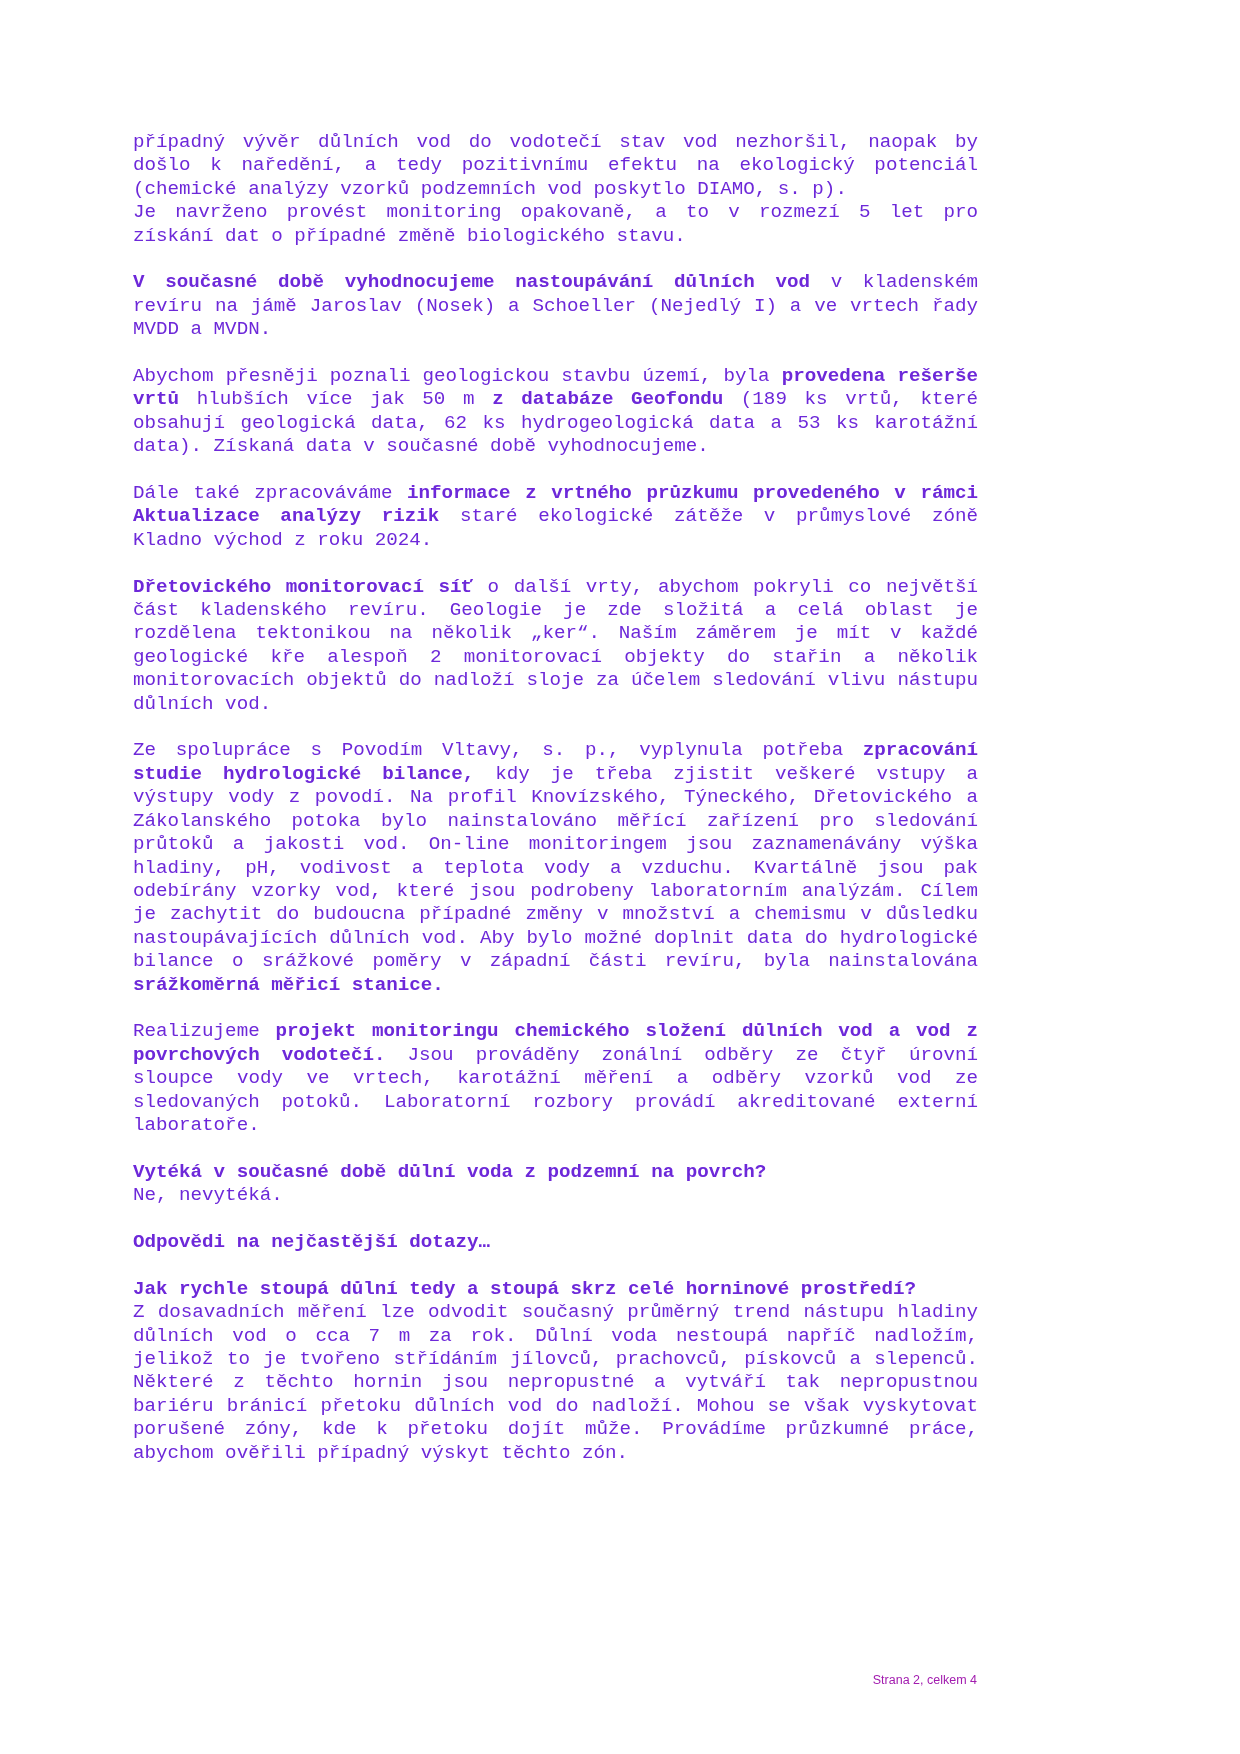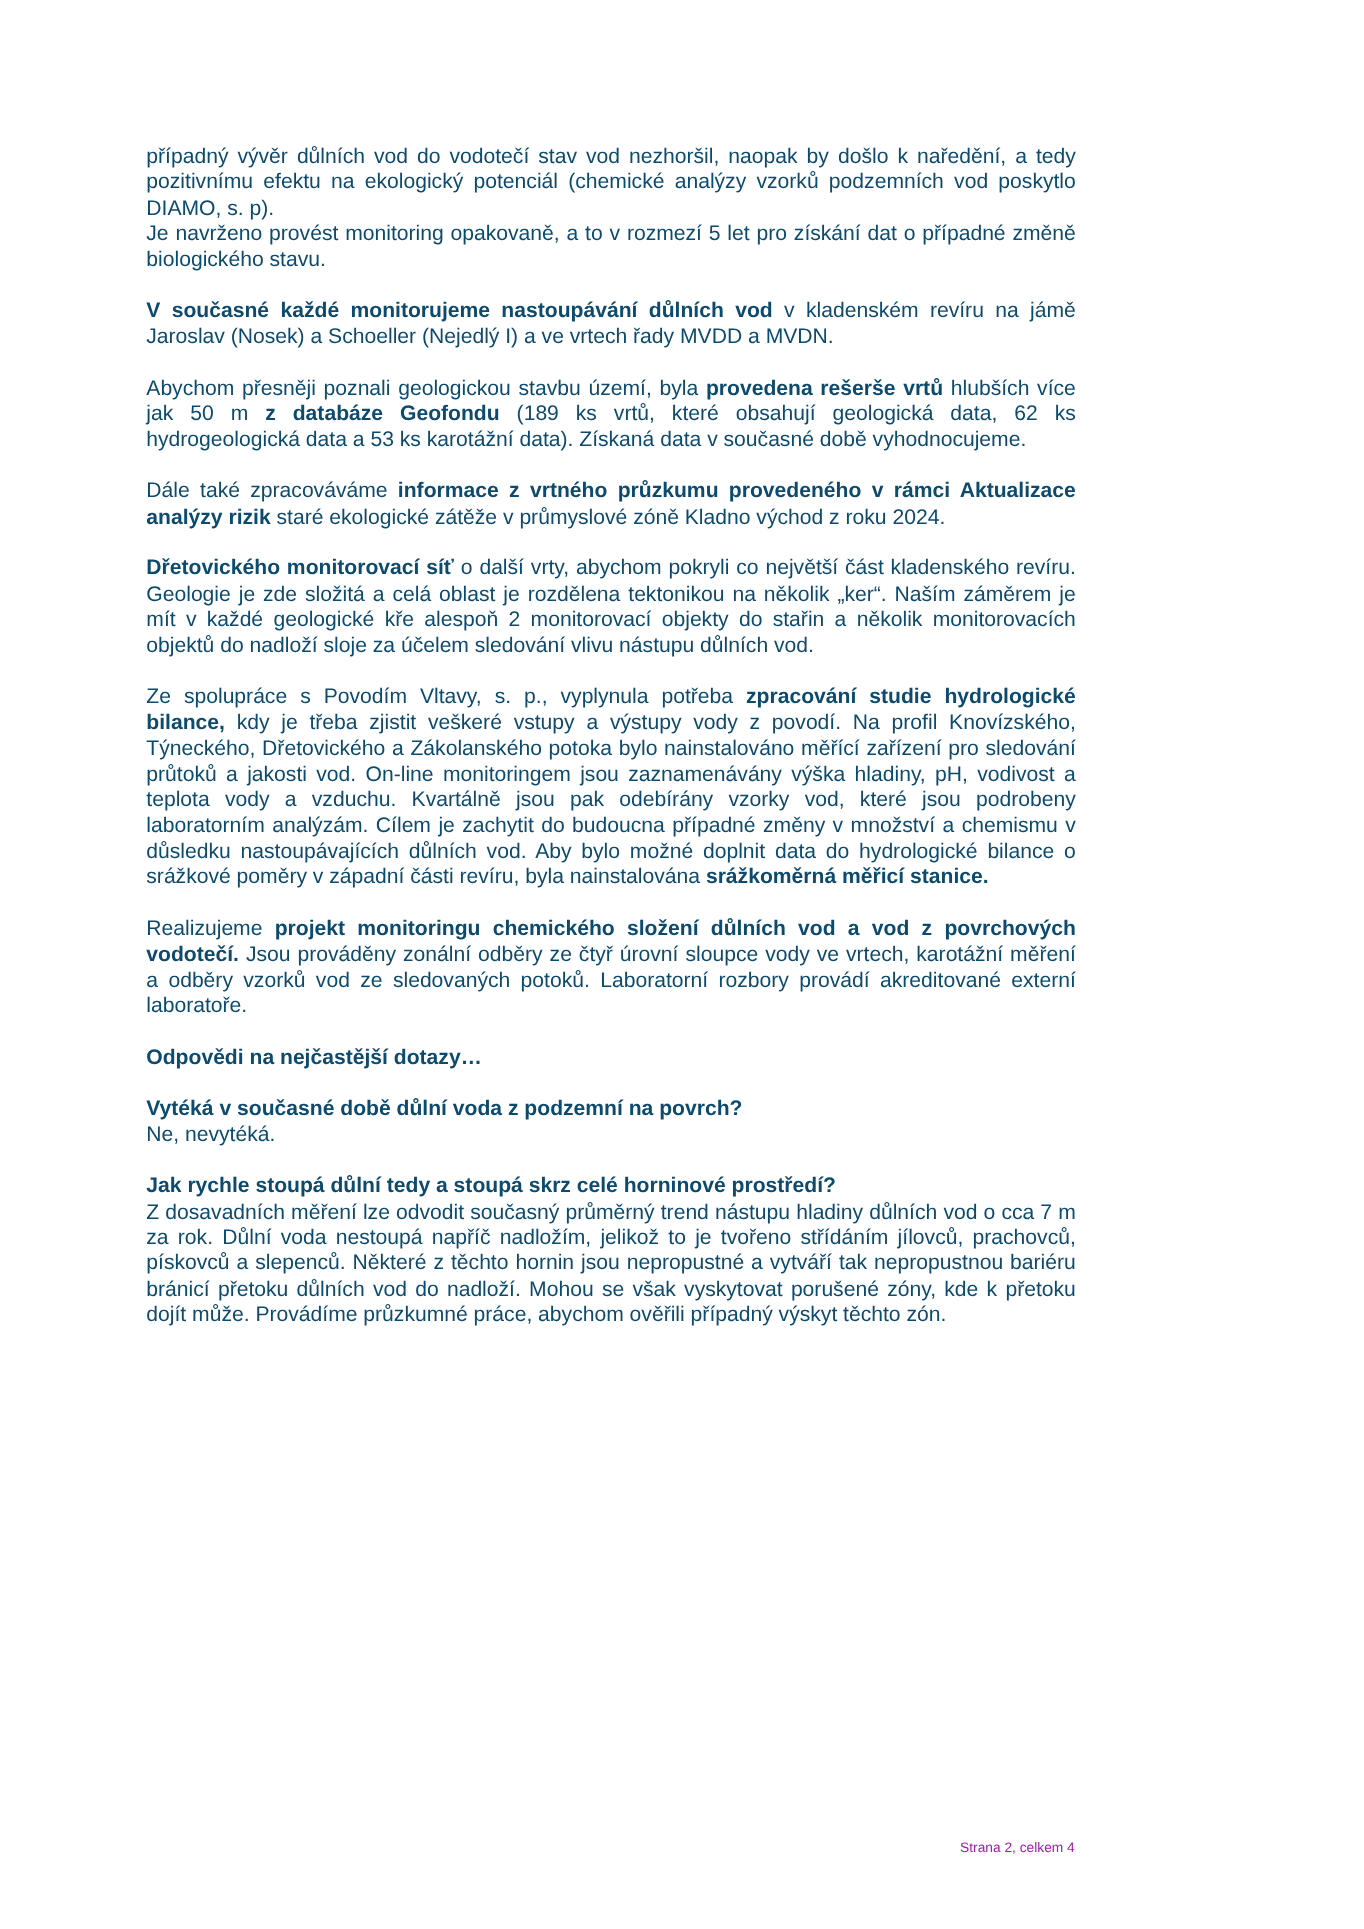--- a/index.html
+++ b/index.html
@@ -1,20 +1,20 @@
 <!DOCTYPE html>
 <html><head>
 <meta charset="utf-8">
 <style>
   html, body { margin: 0; padding: 0; background: #ffffff; }
   body { width: 1240px; height: 1754px; position: relative; overflow: hidden; }
   .page {
     position: absolute; left: 133px; top: 131px; width: 845px;
-    font-family: Liberation Sans, sans-serif;
-    font-size: 19.2px; line-height: 23.4px; color: #0c4a6e;
+    font-family: Liberation Mono, monospace;
+    font-size: 19.2px; line-height: 23.4px; color: #6d28d9;
     text-align: justify;
   }
   .page p { margin: 0 0 23.4px 0; }
   .page p.tight { margin-bottom: 0; }
   b { font-weight: bold; }
   .q { font-weight: bold; display: block; }
   .footer {
     position: absolute; right: 263px; top: 1673px;
     font-family: "Liberation Sans", sans-serif; font-size: 12.5px; color: #a21caf;
   }
@@ -23,38 +23,38 @@
 <body>
 
 <div class="page">
   <p class="tight">
     <span>případný vývěr důlních vod do vodotečí stav vod nezhoršil, naopak by došlo k naředění, a tedy pozitivnímu efektu na ekologický potenciál (chemické analýzy vzorků podzemních vod poskytlo DIAMO, s. p).</span>
   </p>
   <p>
     <span>Je navrženo provést monitoring opakovaně, a to v rozmezí 5 let pro získání dat o případné změně biologického stavu.</span>
   </p>
 
-  <p><b>V současné každé monitorujeme nastoupávání důlních vod</b><span> v kladenském revíru na jámě Jaroslav (Nosek) a Schoeller (Nejedlý I) a ve vrtech řady MVDD a MVDN.</span></p>
+  <p><b>V současné době vyhodnocujeme nastoupávání důlních vod</b><span> v kladenském revíru na jámě Jaroslav (Nosek) a Schoeller (Nejedlý I) a ve vrtech řady MVDD a MVDN.</span></p>
 
   <p><span>Abychom přesněji poznali geologickou stavbu území, byla </span><b>provedena rešerše vrtů</b><span> hlubších více jak 50 m </span><b>z databáze Geofondu</b><span> (189 ks vrtů, které obsahují geologická data, 62 ks hydrogeologická data a 53 ks karotážní data). Získaná data v současné době vyhodnocujeme.</span></p>
 
   <p><span>Dále také zpracováváme </span><b>informace z vrtného průzkumu provedeného v rámci Aktualizace analýzy rizik</b><span> staré ekologické zátěže v průmyslové zóně Kladno východ z roku 2024.</span></p>
 
   <p><b>Dřetovického monitorovací síť</b><span> o další vrty, abychom pokryli co největší část kladenského revíru. Geologie je zde složitá a celá oblast je rozdělena tektonikou na několik „ker“. Naším záměrem je mít v každé geologické kře alespoň 2 monitorovací objekty do stařin a několik monitorovacích objektů do nadloží sloje za účelem sledování vlivu nástupu důlních vod.</span></p>
 
   <p><span>Ze spolupráce s Povodím Vltavy, s. p., vyplynula potřeba </span><b>zpracování studie hydrologické bilance,</b><span> kdy je třeba zjistit veškeré vstupy a výstupy vody z povodí. Na profil Knovízského, Týneckého, Dřetovického a Zákolanského potoka bylo nainstalováno měřící zařízení pro sledování průtoků a jakosti vod. On-line monitoringem jsou zaznamenávány výška hladiny, pH, vodivost a teplota vody a vzduchu. Kvartálně jsou pak odebírány vzorky vod, které jsou podrobeny laboratorním analýzám. Cílem je zachytit do budoucna případné změny v množství a chemismu v důsledku nastoupávajících důlních vod. Aby bylo možné doplnit data do hydrologické bilance o srážkové poměry v západní části revíru, byla nainstalována </span><b>srážkoměrná měřicí stanice.</b></p>
 
   <p><span>Realizujeme </span><b>projekt monitoringu chemického složení důlních vod a vod z povrchových vodotečí.</b><span> Jsou prováděny zonální odběry ze čtyř úrovní sloupce vody ve vrtech, karotážní měření a odběry vzorků vod ze sledovaných potoků. Laboratorní rozbory provádí akreditované externí laboratoře.</span></p>
 
-  <p><b>Odpovědi na nejčastější dotazy…</b></p>
-
   <p>
     <span class="q">Vytéká v současné době důlní voda z podzemní na povrch?</span>
     <span>Ne, nevytéká.</span>
   </p>
+
+  <p><b>Odpovědi na nejčastější dotazy…</b></p>
 
 
   <p>
     <span class="q">Jak rychle stoupá důlní tedy a stoupá skrz celé horninové prostředí?</span>
     <span>Z dosavadních měření lze odvodit současný průměrný trend nástupu hladiny důlních vod o cca 7 m za rok.  Důlní voda nestoupá napříč nadložím, jelikož to je tvořeno střídáním jílovců, prachovců, pískovců a slepenců. Některé z těchto hornin jsou nepropustné a vytváří tak nepropustnou bariéru bránicí přetoku důlních vod do nadloží. Mohou se však vyskytovat porušené zóny, kde k přetoku dojít může. Provádíme průzkumné práce, abychom ověřili případný výskyt těchto zón.</span>
   </p>
 </div>
 
 <div class="footer">Strana 2, celkem 4</div>
 

